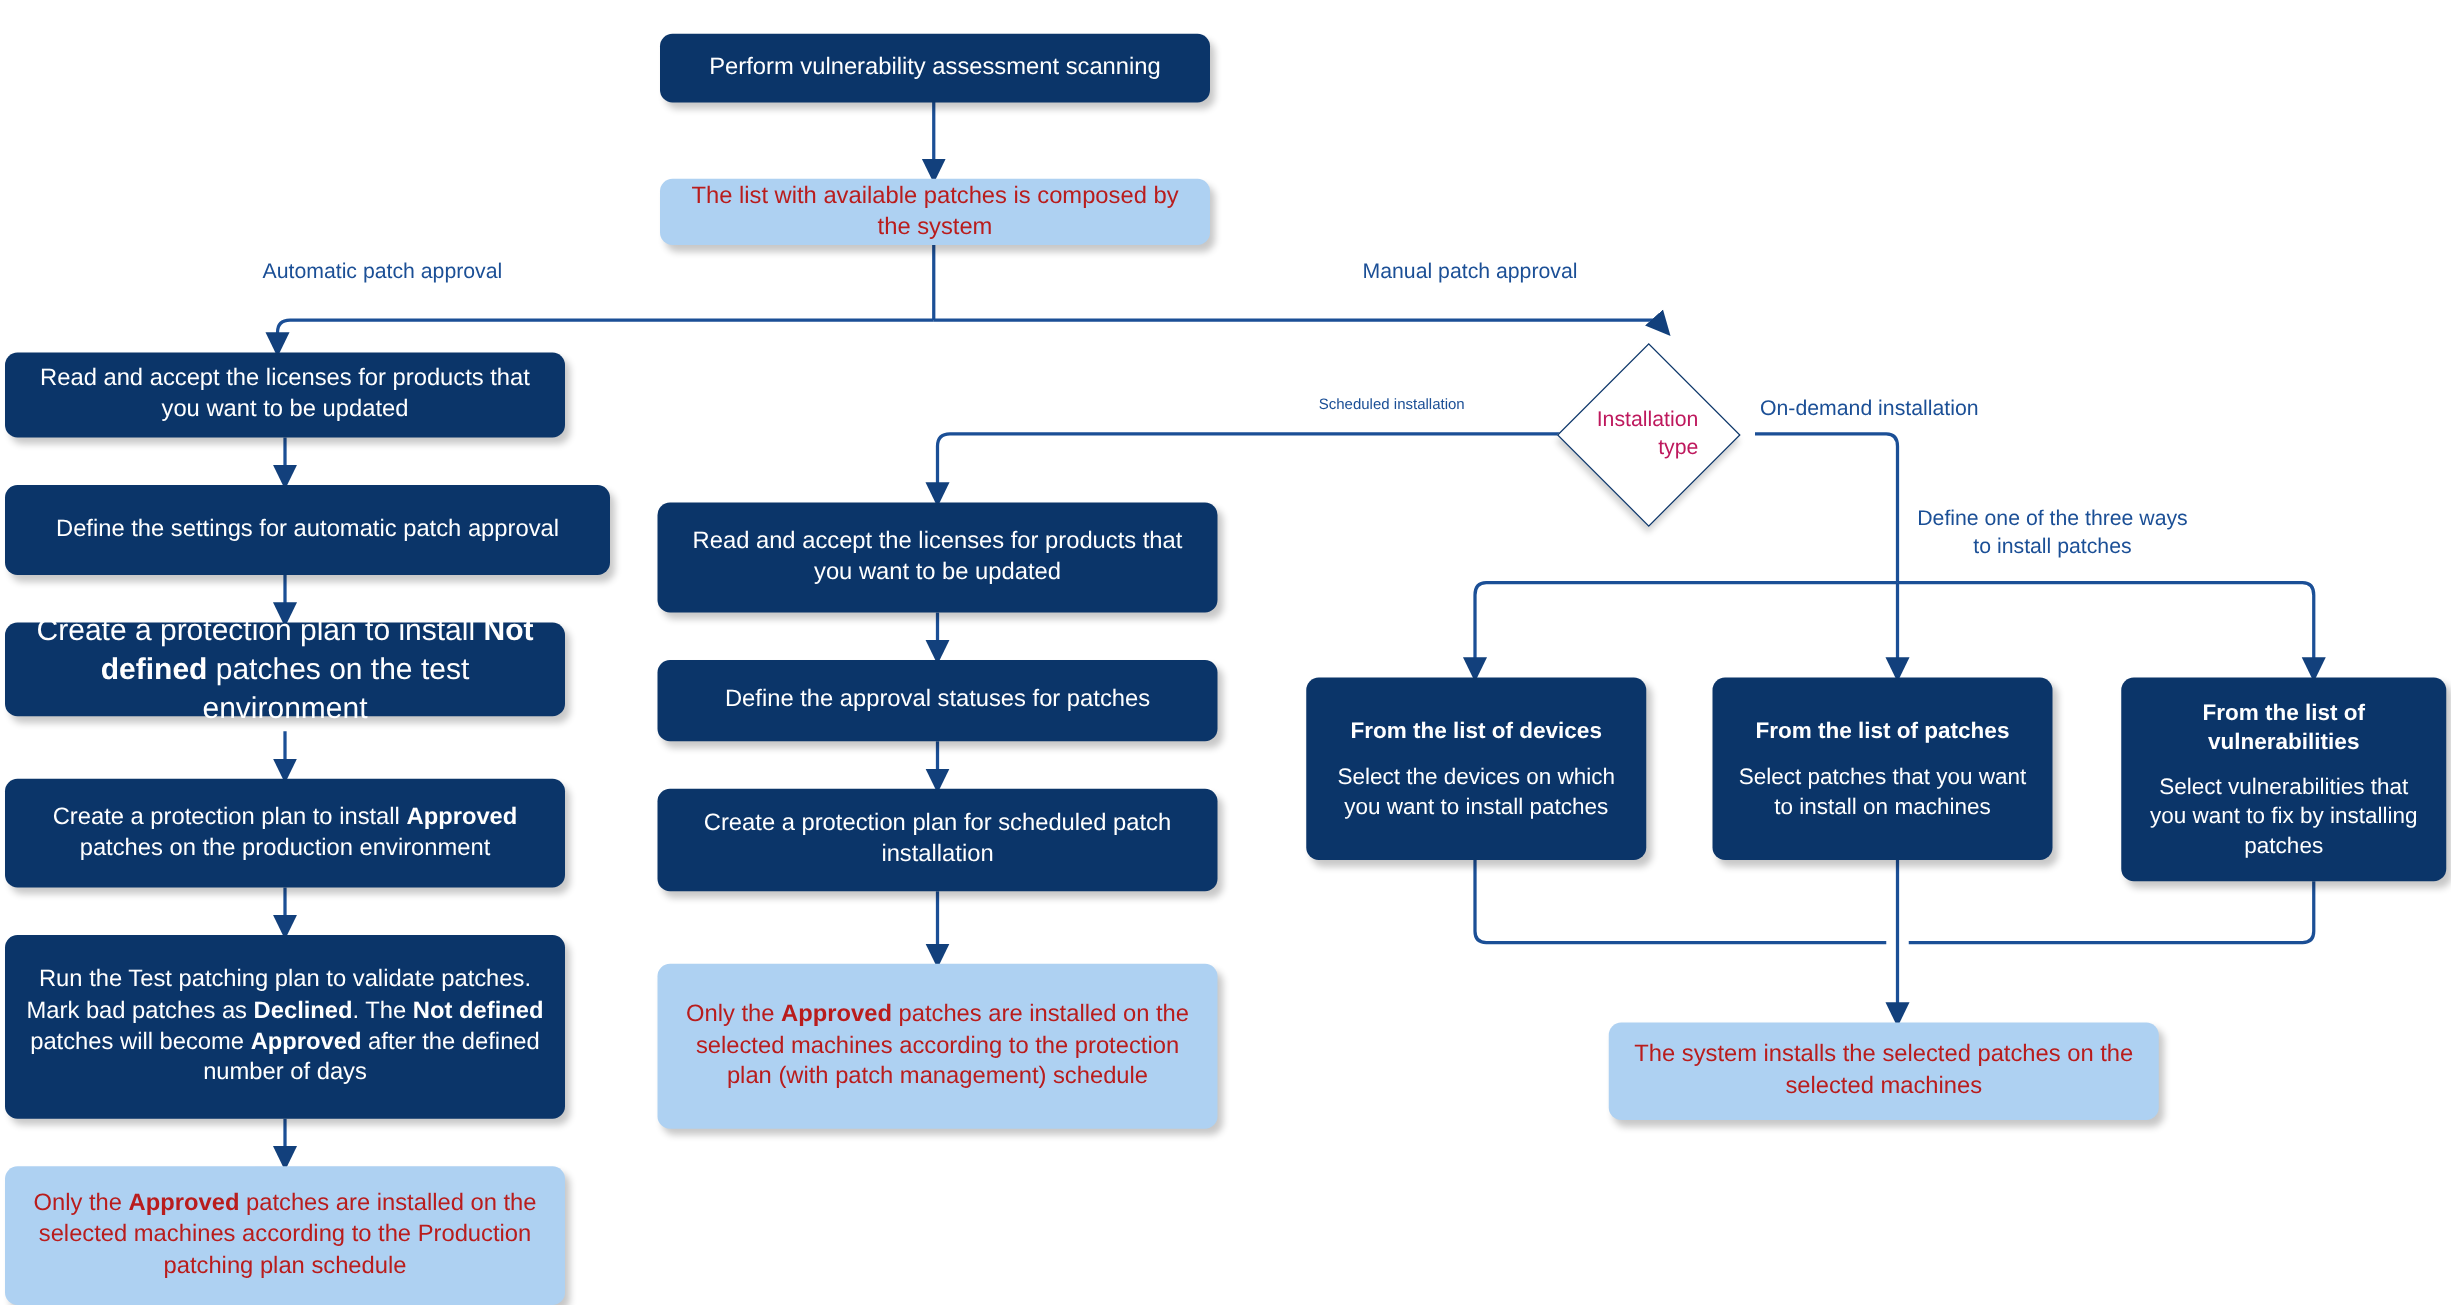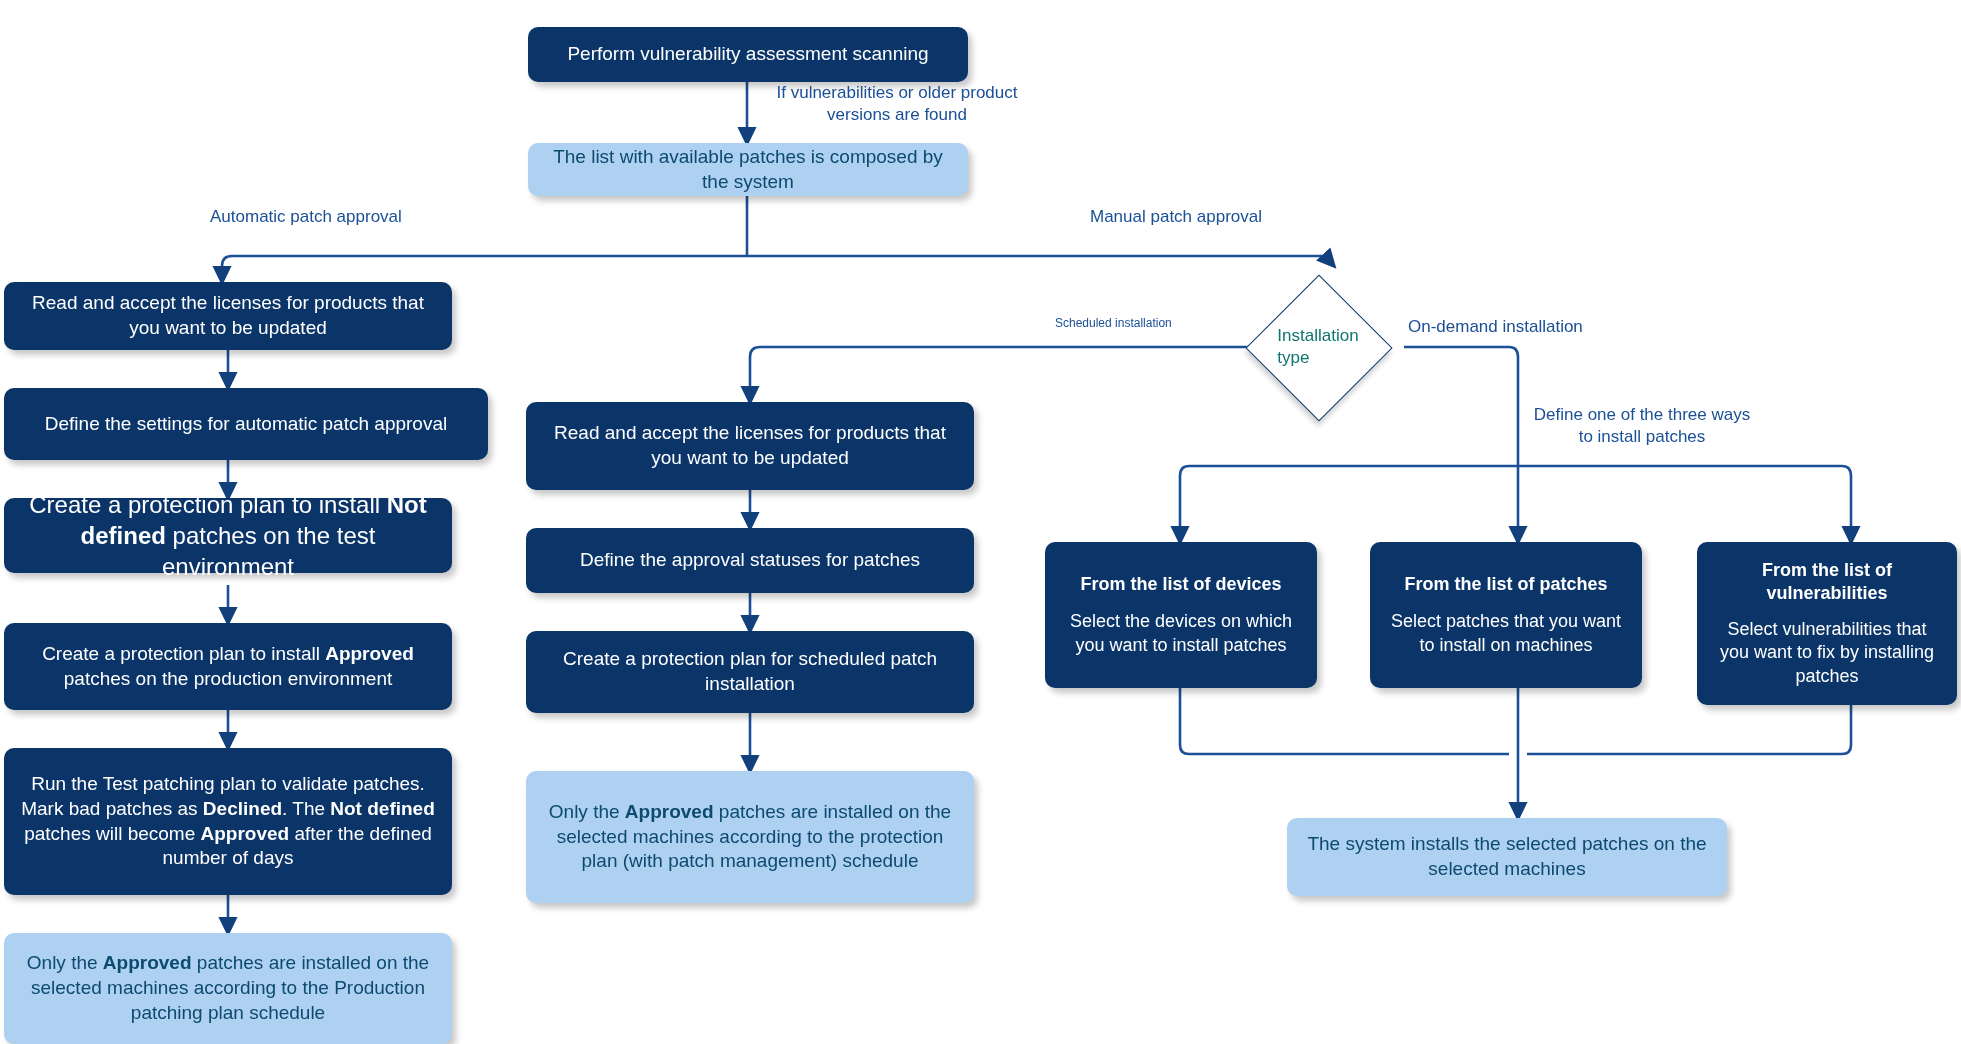--- a/index.html
+++ b/index.html
@@ -36,21 +36,21 @@
     padding: 6px 14px;
     line-height: 1.30;
     box-shadow: 4px 5px 6px rgba(0,0,0,0.22);
   }
   .node.dark {
     background: #0b3569;
     color: #ffffff;
   }
   .node.light {
     background: #aed1f2;
-    color: #0c4a6e;
+    color: #b91c1c;
   }
   .node .txt {
     display: block;
     width: 100%;
   }
   .node b { font-weight: bold; }
   .edge-label {
     position: absolute;
     color: #1b4f96;
     text-align: center;
@@ -59,22 +59,22 @@
   }
   .diamond {
     position: absolute;
     background: #ffffff;
     border: 1.6px solid #0b3569;
     transform: rotate(45deg);
     box-shadow: 3px 4px 5px rgba(0,0,0,0.18);
   }
   .diamond-label {
     position: absolute;
-    color: #0f766e;
-    text-align: left;
+    color: #be185d;
+    text-align: right;
     line-height: 1.3;
     white-space: pre-line;
     display: flex;
     align-items: center;
     justify-content: center;
   }
 </style>
 </head>
 <body>
 
@@ -186,22 +186,20 @@
   </div>
 
   <div class="node light" style="left:1287px; top:818px; width:440px; height:78px; font-size:19px;">
     <span class="txt">The system installs the selected patches on the selected machines</span>
   </div>
 
   <div class="diamond" style="left:1267px; top:296px; width:102px; height:102px;"></div>
   <div class="diamond-label" style="left:1258px; top:312px; width:120px; height:70px; font-size:17px;">Installation
 type</div>
 
-  <div class="edge-label" style="left:757px; top:82px; width:280px; font-size:17px;">If vulnerabilities or older product
-versions are found</div>
 
   <div class="edge-label" style="left:210px; top:206px; width:220px; font-size:17px; text-align:left;">Automatic patch approval</div>
 
   <div class="edge-label" style="left:1090px; top:206px; width:200px; font-size:17px; text-align:left;">Manual patch approval</div>
 
   <div class="edge-label" style="left:1055px; top:316px; width:190px; font-size:12px; text-align:left;">Scheduled installation</div>
 
   <div class="edge-label" style="left:1408px; top:316px; width:200px; font-size:17px; text-align:left;">On-demand installation</div>
 
   <div class="edge-label" style="left:1522px; top:404px; width:240px; font-size:17px; text-align:center;">Define one of the three ways

